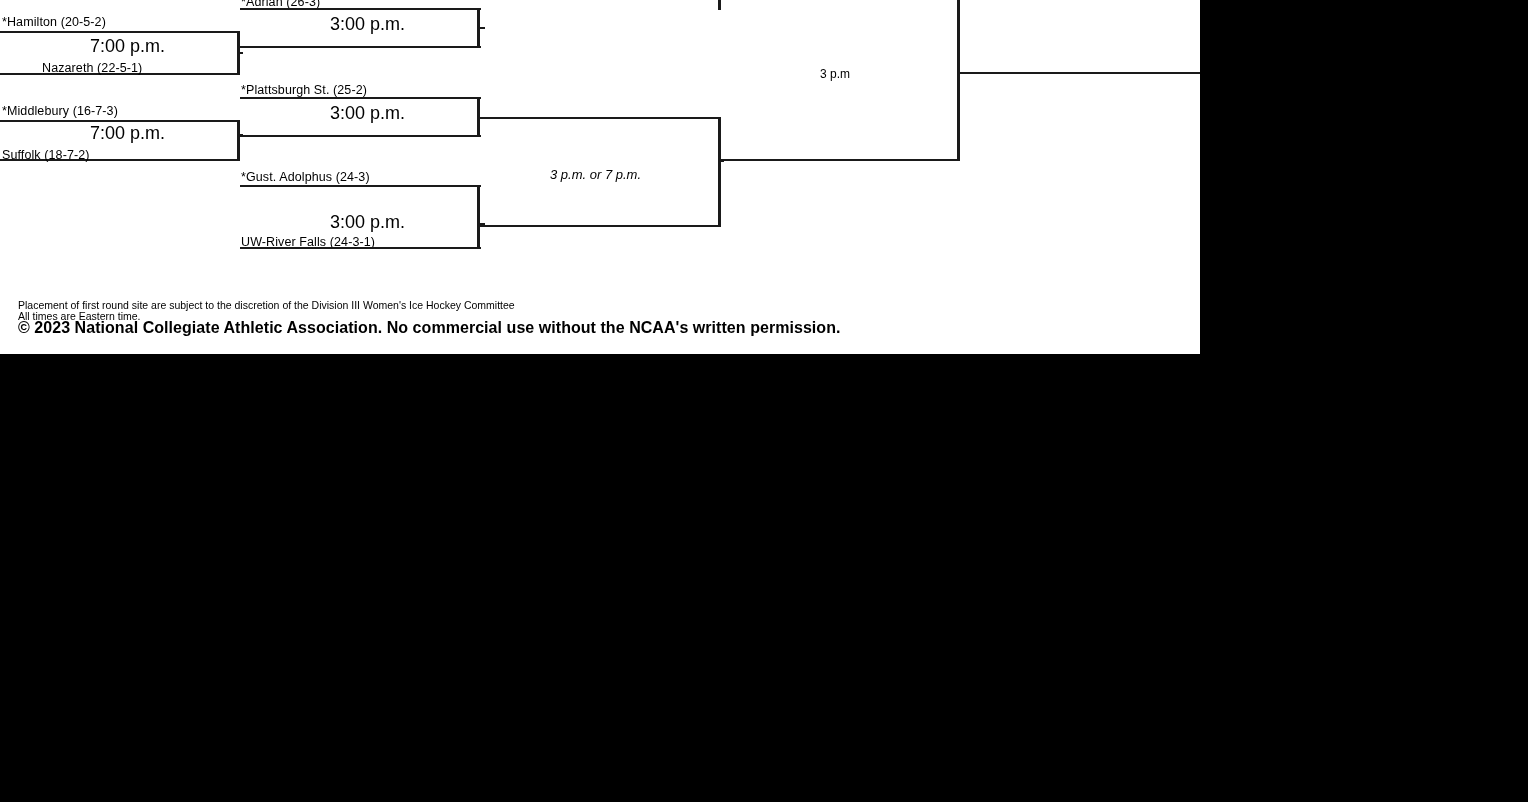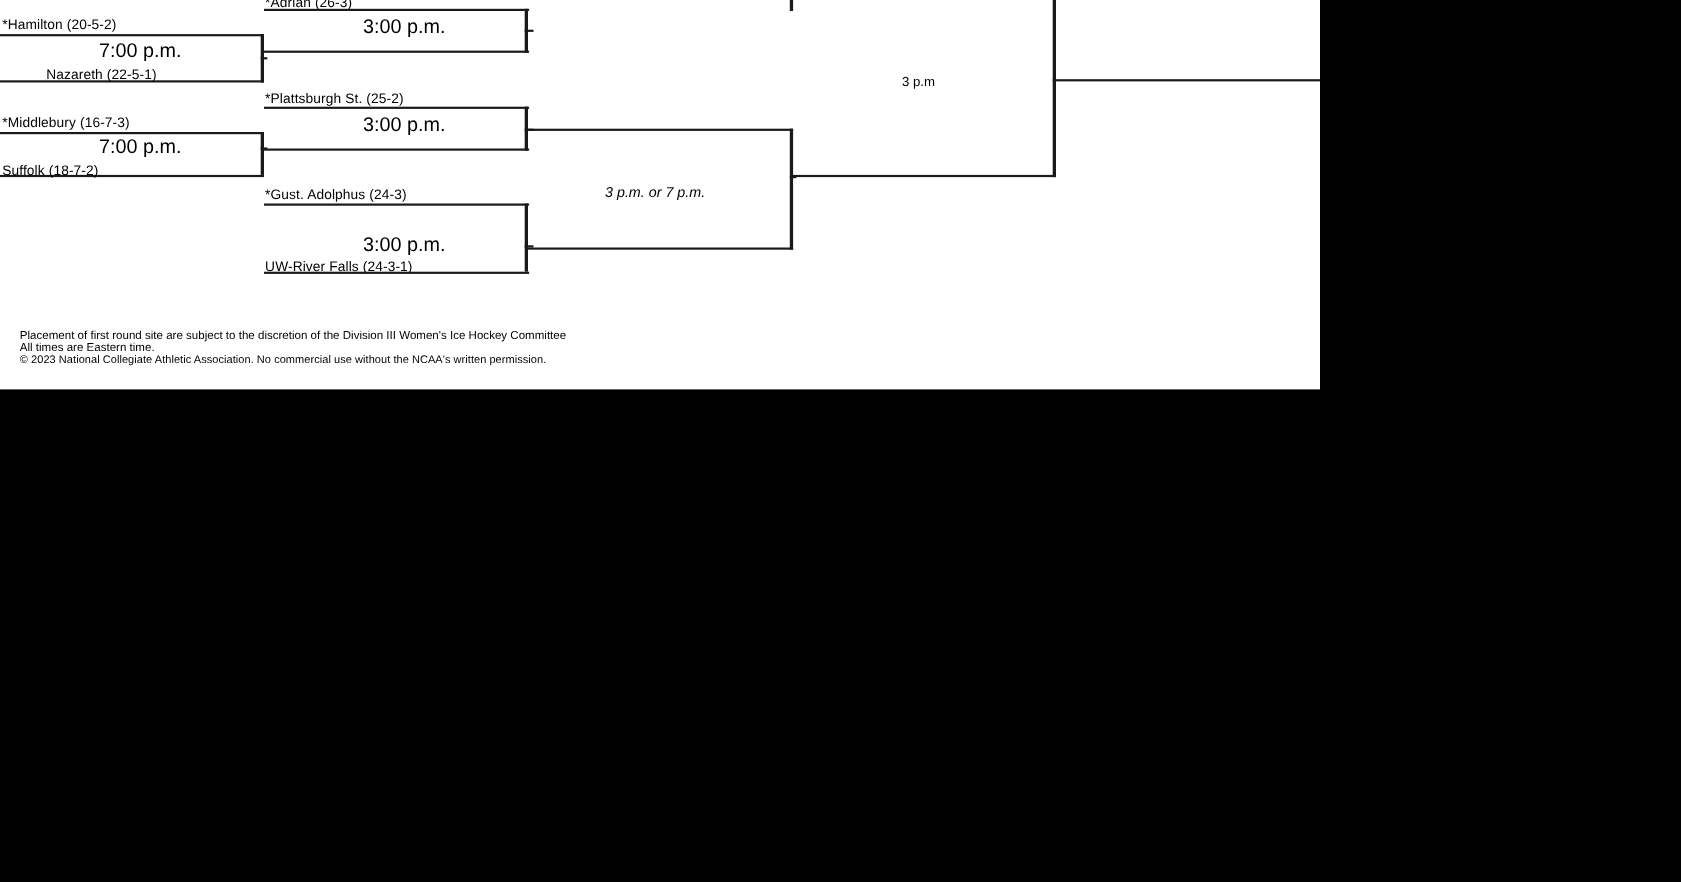--- a/index.html
+++ b/index.html
@@ -81,22 +81,22 @@
   }
   #footer-notes .note {
     font-size: 10.5px;
     color: #000000;
     line-height: 11.2px;
     white-space: nowrap;
     margin: 0;
     padding: 0;
   }
   #footer-notes .note.copyright {
-    font-weight: normal;
-    font-size: 10px;
+    font-weight: bold;
+    font-size: 16px;
     letter-spacing: 0.05px;
   }
 </style>
 </head>
 <body>
 
 <div id="bracket-page">
 
   <div class="team" style="left:2px; top:15px;">*Hamilton (20-5-2)</div>
 

